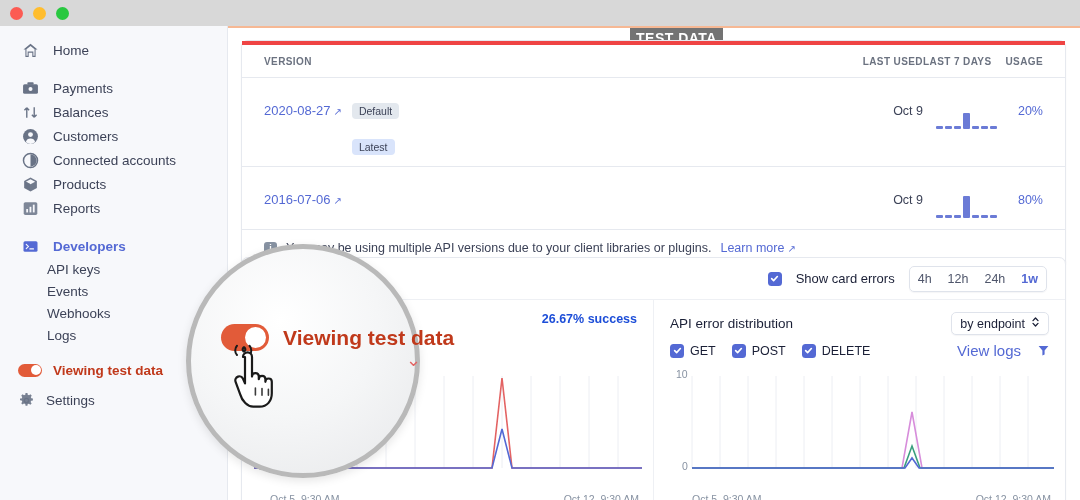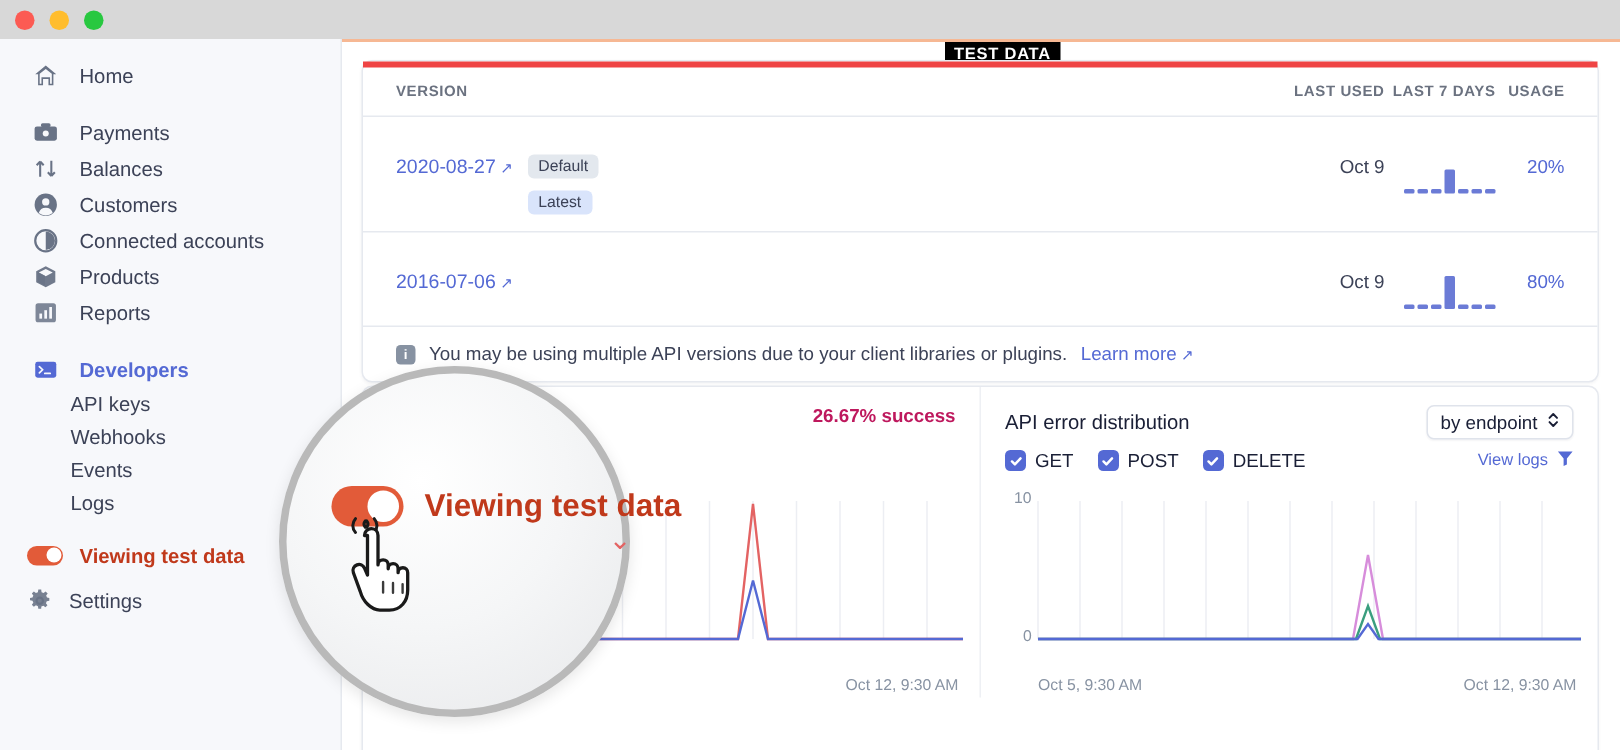--- a/index.html
+++ b/index.html
@@ -62,50 +62,50 @@
   .settings-row .ico { width:17px; height:17px; color:#697386; flex:0 0 17px; display:flex; align-items:center; justify-content:center;}
 
   
   .main {
     position:absolute; top:26px; left:228px; width:852px; height:474px;
     background:#fff; overflow:hidden;
   }
   .orange-rule { position:absolute; top:0; left:0; width:852px; height:2px; background:#f6b894; }
   .test-badge {
     position:absolute; top:2px; left:402px;
-    background:#000000; color:#fff; font-size:11px; font-weight:bold;
+    background:#737373; color:#fff; font-size:14px; font-weight:bold;
     letter-spacing:0.5px; padding:2px 6px 2px 6px; border-radius:0 0 3px 3px;
   }
 
   .card {
     position:absolute; left:13px; top:14px; width:825px;
     background:#fff; border:1px solid #e6e9ef; border-radius:7px;
     box-shadow:0 1px 2px rgba(60,66,87,.06);
   }
   .card-title { font-size:19px; font-weight:bold; color:#1a1f36; padding:18px 22px 18px 22px; }
   .tbl-head {
     display:flex; align-items:center;
     border-top:4px solid #ef4444;
     height:30px; padding:16px 22px;
     font-size:10px; letter-spacing:.4px; color:#6b7280; font-weight:bold;
   }
   .th-version { flex:1; }
   .th-lastused { width:78px; text-align:right; }
-  .th-7days { width:74px; text-align:right; }
+  .th-7days { width:74px; }
   .th-usage { width:46px; text-align:right; }
 
   .tbl-row {
     display:flex; align-items:flex-start;
     border-top:1px solid #e6e9ef; padding:25px 22px 11px 22px;
     min-height:42px;
   }
   .td-version { flex:1; display:flex; gap:10px; align-items:flex-start; }
   .ver-link { color:#5469d4; font-size:13px; white-space:nowrap; cursor:pointer; }
   .ext-ic { font-size:10px; margin-left:3px; }
-  .chips { display:flex; flex-direction:column; gap:8px; align-items:flex-start; }
+  .chips { display:flex; flex-direction:column; gap:20px; align-items:flex-start; }
   .chip { font-size:10.5px; padding:2px 7px; border-radius:4px; white-space:nowrap; }
   .chip-default { background:#e3e8ee; color:#3c4257; }
   .chip-latest { background:#d9e4fb; color:#3c4257; }
   .td-lastused { width:78px; text-align:right; font-size:12.5px; color:#3c4257; padding-top:1px;}
   .td-7days { width:74px; display:flex; justify-content:flex-end; align-items:flex-end; height:26px; }
   .td-usage { width:46px; text-align:right; font-size:12.5px; color:#5469d4; padding-top:1px; }
   .spark { display:flex; align-items:flex-end; gap:2px; height:22px; }
   .spark i { width:7px; background:#6b7bd6; display:block; border-radius:1px; }
 
   .note-row {
@@ -144,32 +144,32 @@
     font-size:12.5px; color:#4f566b; padding:5px 8px; cursor:pointer;
   }
   .seg span.on { color:#5469d4; font-weight:bold; }
 
   .panes { display:flex; height:207px; }
   .pane { position:relative; flex:1 1 0; }
   .pane + .pane { border-left:1px solid #eef0f4; }
   .pane-head { display:flex; align-items:center; padding:12px 16px 0 16px; gap:10px; }
   .pane-title { font-size:13.5px; color:#1a1f36; }
   .errors-lbl { font-size:12.5px; color:#5469d4; }
-  .success-lbl { font-size:12.5px; color:#be185d; font-weight:bold; margin-left:auto; }
+  .success-lbl { font-size:12.5px; color:#1d4ed8; font-weight:bold; margin-left:auto; }
   .legend-tick { width:12px; height:10px; flex:0 0 12px; }
   .select {
     margin-left:auto; display:flex; align-items:center; gap:6px;
     border:1px solid #dfe3eb; border-radius:5px; padding:3px 8px;
     font-size:12.5px; color:#1a1f36; cursor:pointer;
     box-shadow:0 1px 1px rgba(60,66,87,.05); background:#fff;
   }
   .pane-sub { display:flex; align-items:center; gap:8px; padding:7px 16px 0 16px; }
   .chk-grp { display:flex; align-items:center; gap:6px; margin-right:8px; }
   .chk-grp .cb-label { font-size:12.5px; }
-  .viewlogs { margin-left:auto; display:flex; align-items:center; gap:6px; font-size:11px; color:#5469d4; cursor:pointer; }
+  .viewlogs { margin-left:auto; display:flex; align-items:center; gap:17px; font-size:15px; color:#5469d4; cursor:pointer; }
 
   .plot { position:absolute; left:0; right:0; bottom:0; height:135px; }
   .plot svg { display:block; }
   .ax-lbl { position:absolute; bottom:2px; font-size:10.5px; color:#8792a2; }
   .ax-left { left:28px; }
   .ax-right { right:14px; }
   .y-lbl { position:absolute; font-size:10.5px; color:#8792a2; }
 
   
   .mag {
@@ -291,24 +291,24 @@
             <path d="M4 6l2 2-2 2M7.4 10.3h3.4" stroke="#f7f8fb" stroke-width="1.1" fill="none" stroke-linecap="round"></path>
           </svg>
       </span>
       <span>Developers</span>
     </div>
 
     <div class="subnav">
       <span>API keys</span>
     </div>
     <div class="subnav">
+      <span>Events</span>
+    </div>
+    <div class="subnav">
       <span>Webhooks</span>
-    </div>
-    <div class="subnav">
-      <span>Events</span>
     </div>
     <div class="subnav">
       <span>Logs</span>
     </div>
 
     <div class="toggle-row">
       <span class="toggle-pill"></span>
       <span>Viewing test data</span>
     </div>
 
@@ -379,20 +379,34 @@
       </div>
 
       <div class="note-row">
         <span class="info-ic">i</span>
         <span>You may be using multiple API versions due to your client libraries or plugins.</span>
         <span class="lnk"><span>Learn more</span><span class="ext-ic">↗</span></span>
       </div>
     </div>
 
     <div class="card2">
+      <div class="card2-top">
+        <span class="cb">
+          <svg viewBox="0 0 12 12" fill="none" stroke="#fff" stroke-width="2.2" stroke-linecap="round" stroke-linejoin="round">
+              <path d="M2.2 6.2 4.8 8.8 9.8 3.4"></path>
+            </svg>
+        </span>
+        <span class="cb-label">Show card errors</span>
+        <span class="seg">
+          <span>4h</span>
+          <span>12h</span>
+          <span>24h</span>
+          <span class="on">1w</span>
+        </span>
+      </div>
 
       <div class="panes">
 
         <div class="pane">
           <div class="pane-head">
             <span class="legend-tick">
               <svg viewBox="0 0 12 10" fill="none" stroke="#e36363" stroke-width="1.6" stroke-linecap="round">
                   <path d="M1 4.5 3.6 8 10.4 1.6"></path>
                 </svg>
             </span>

